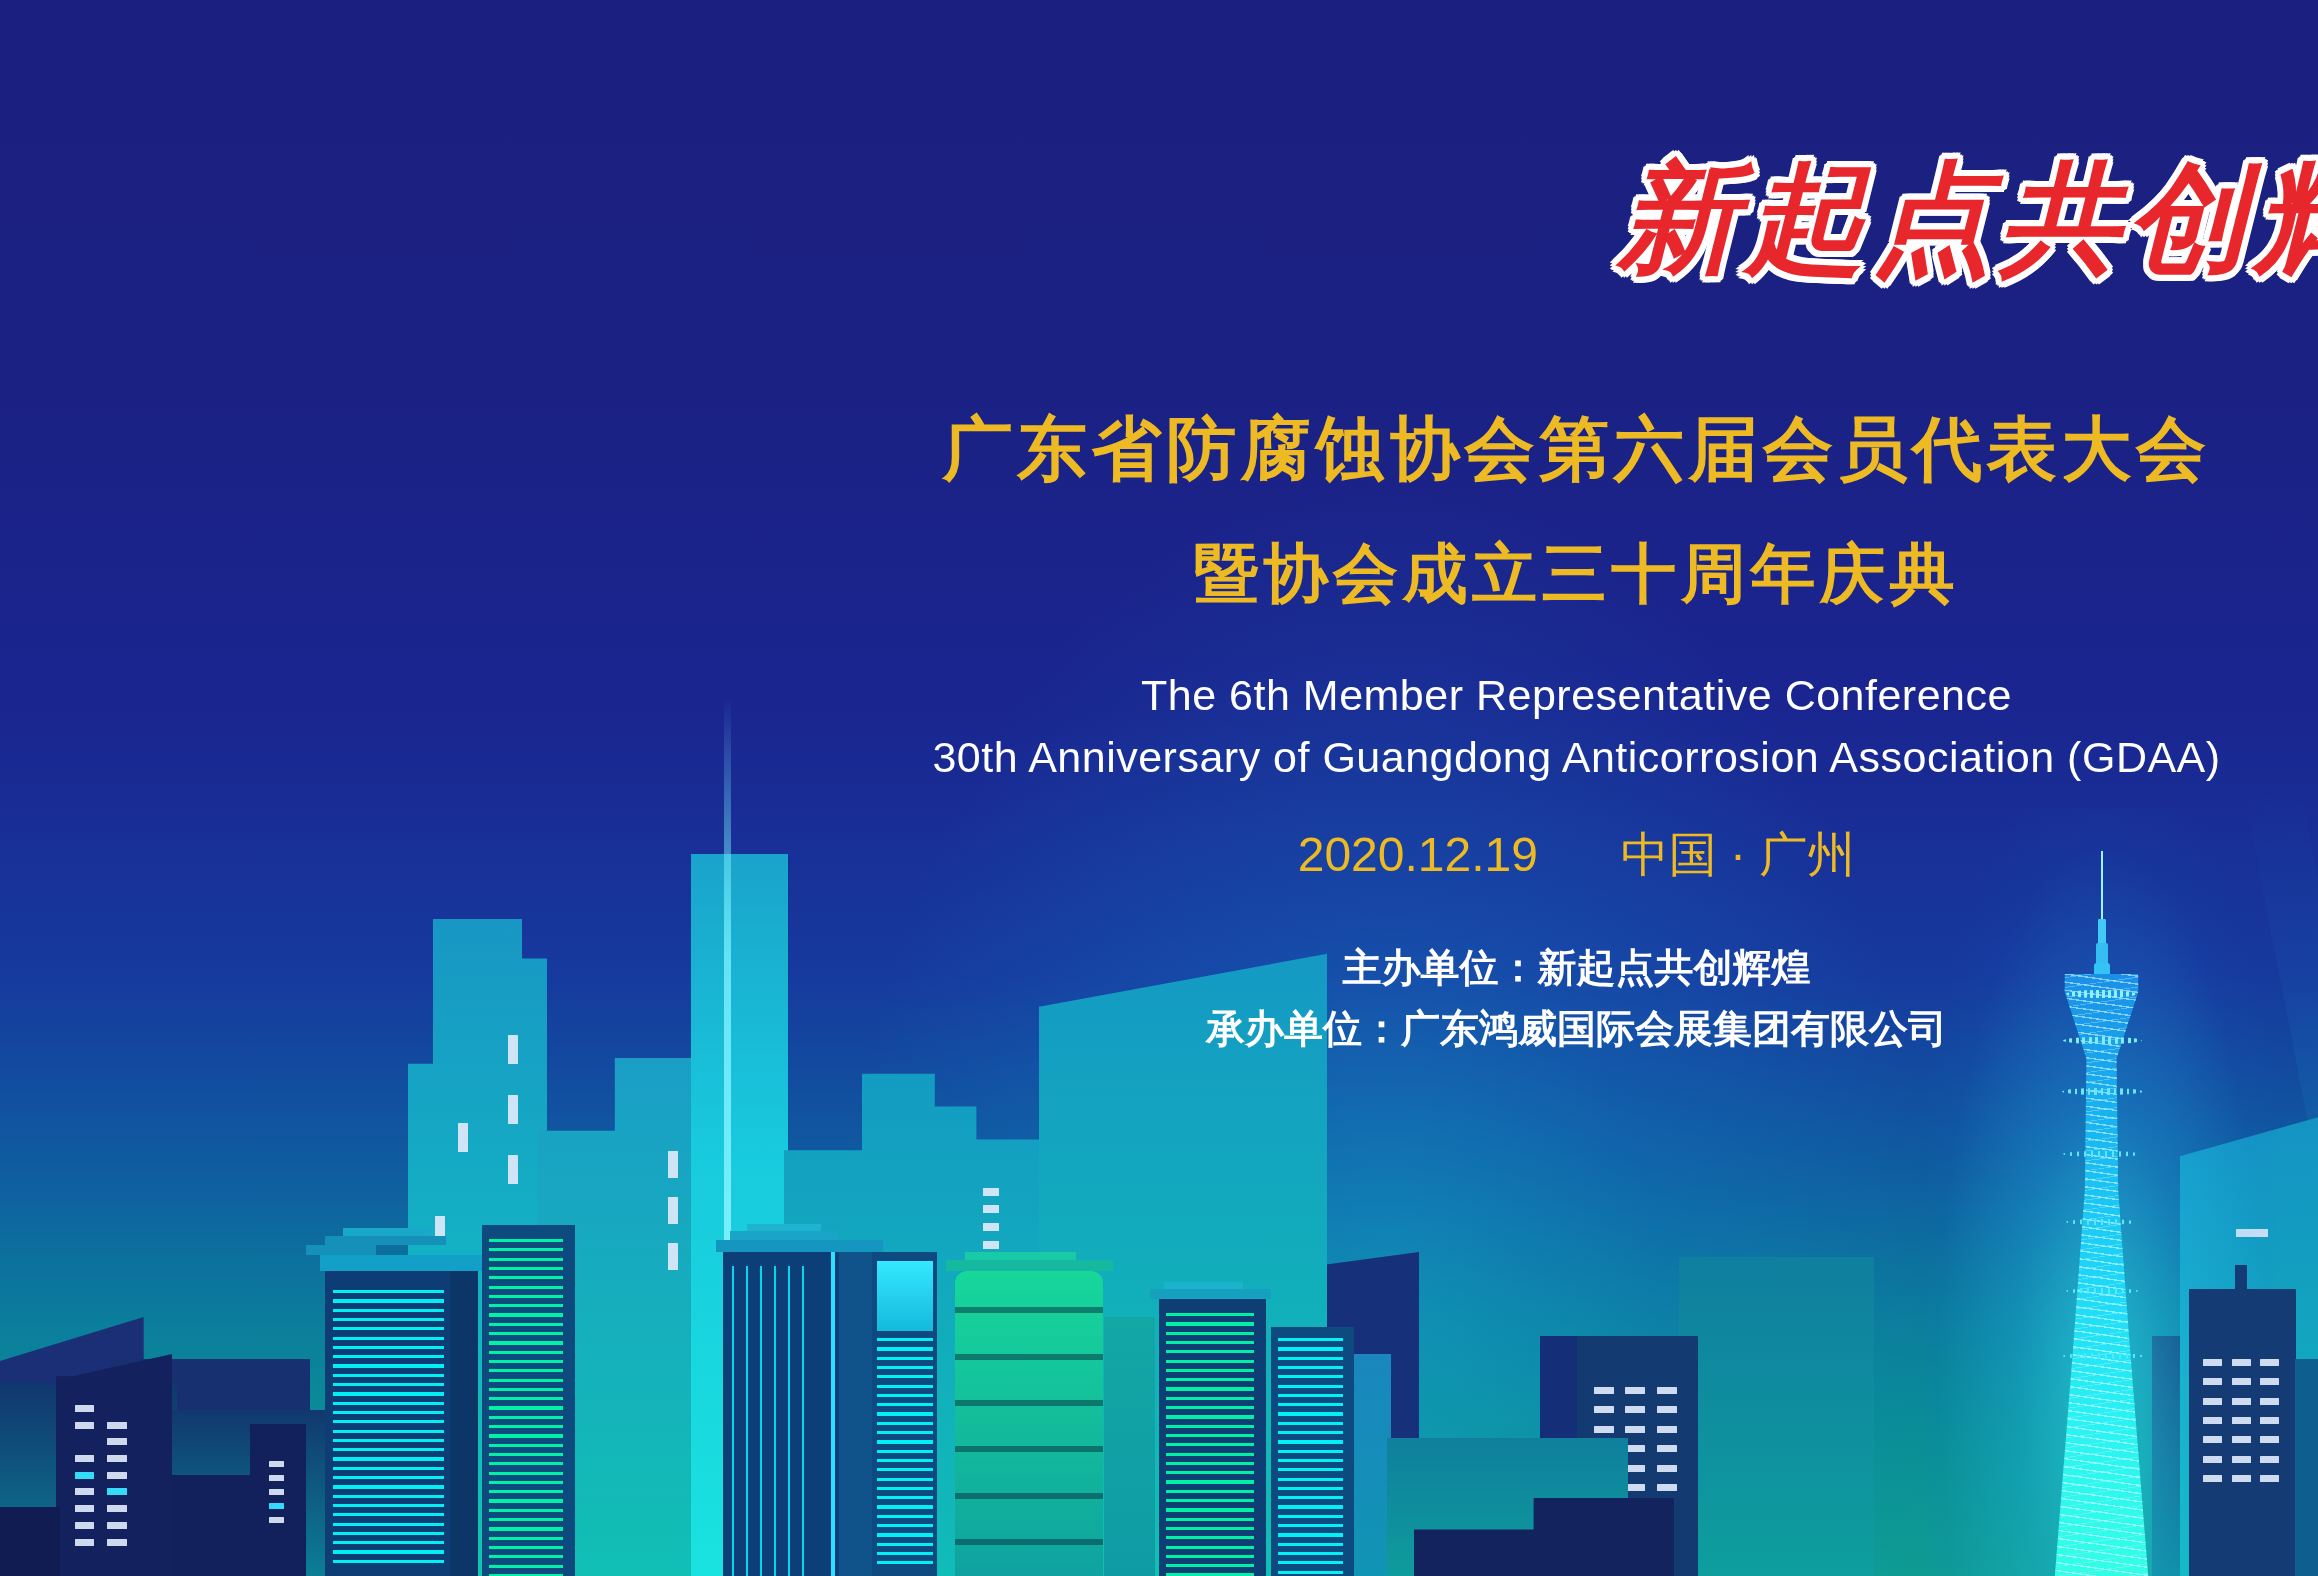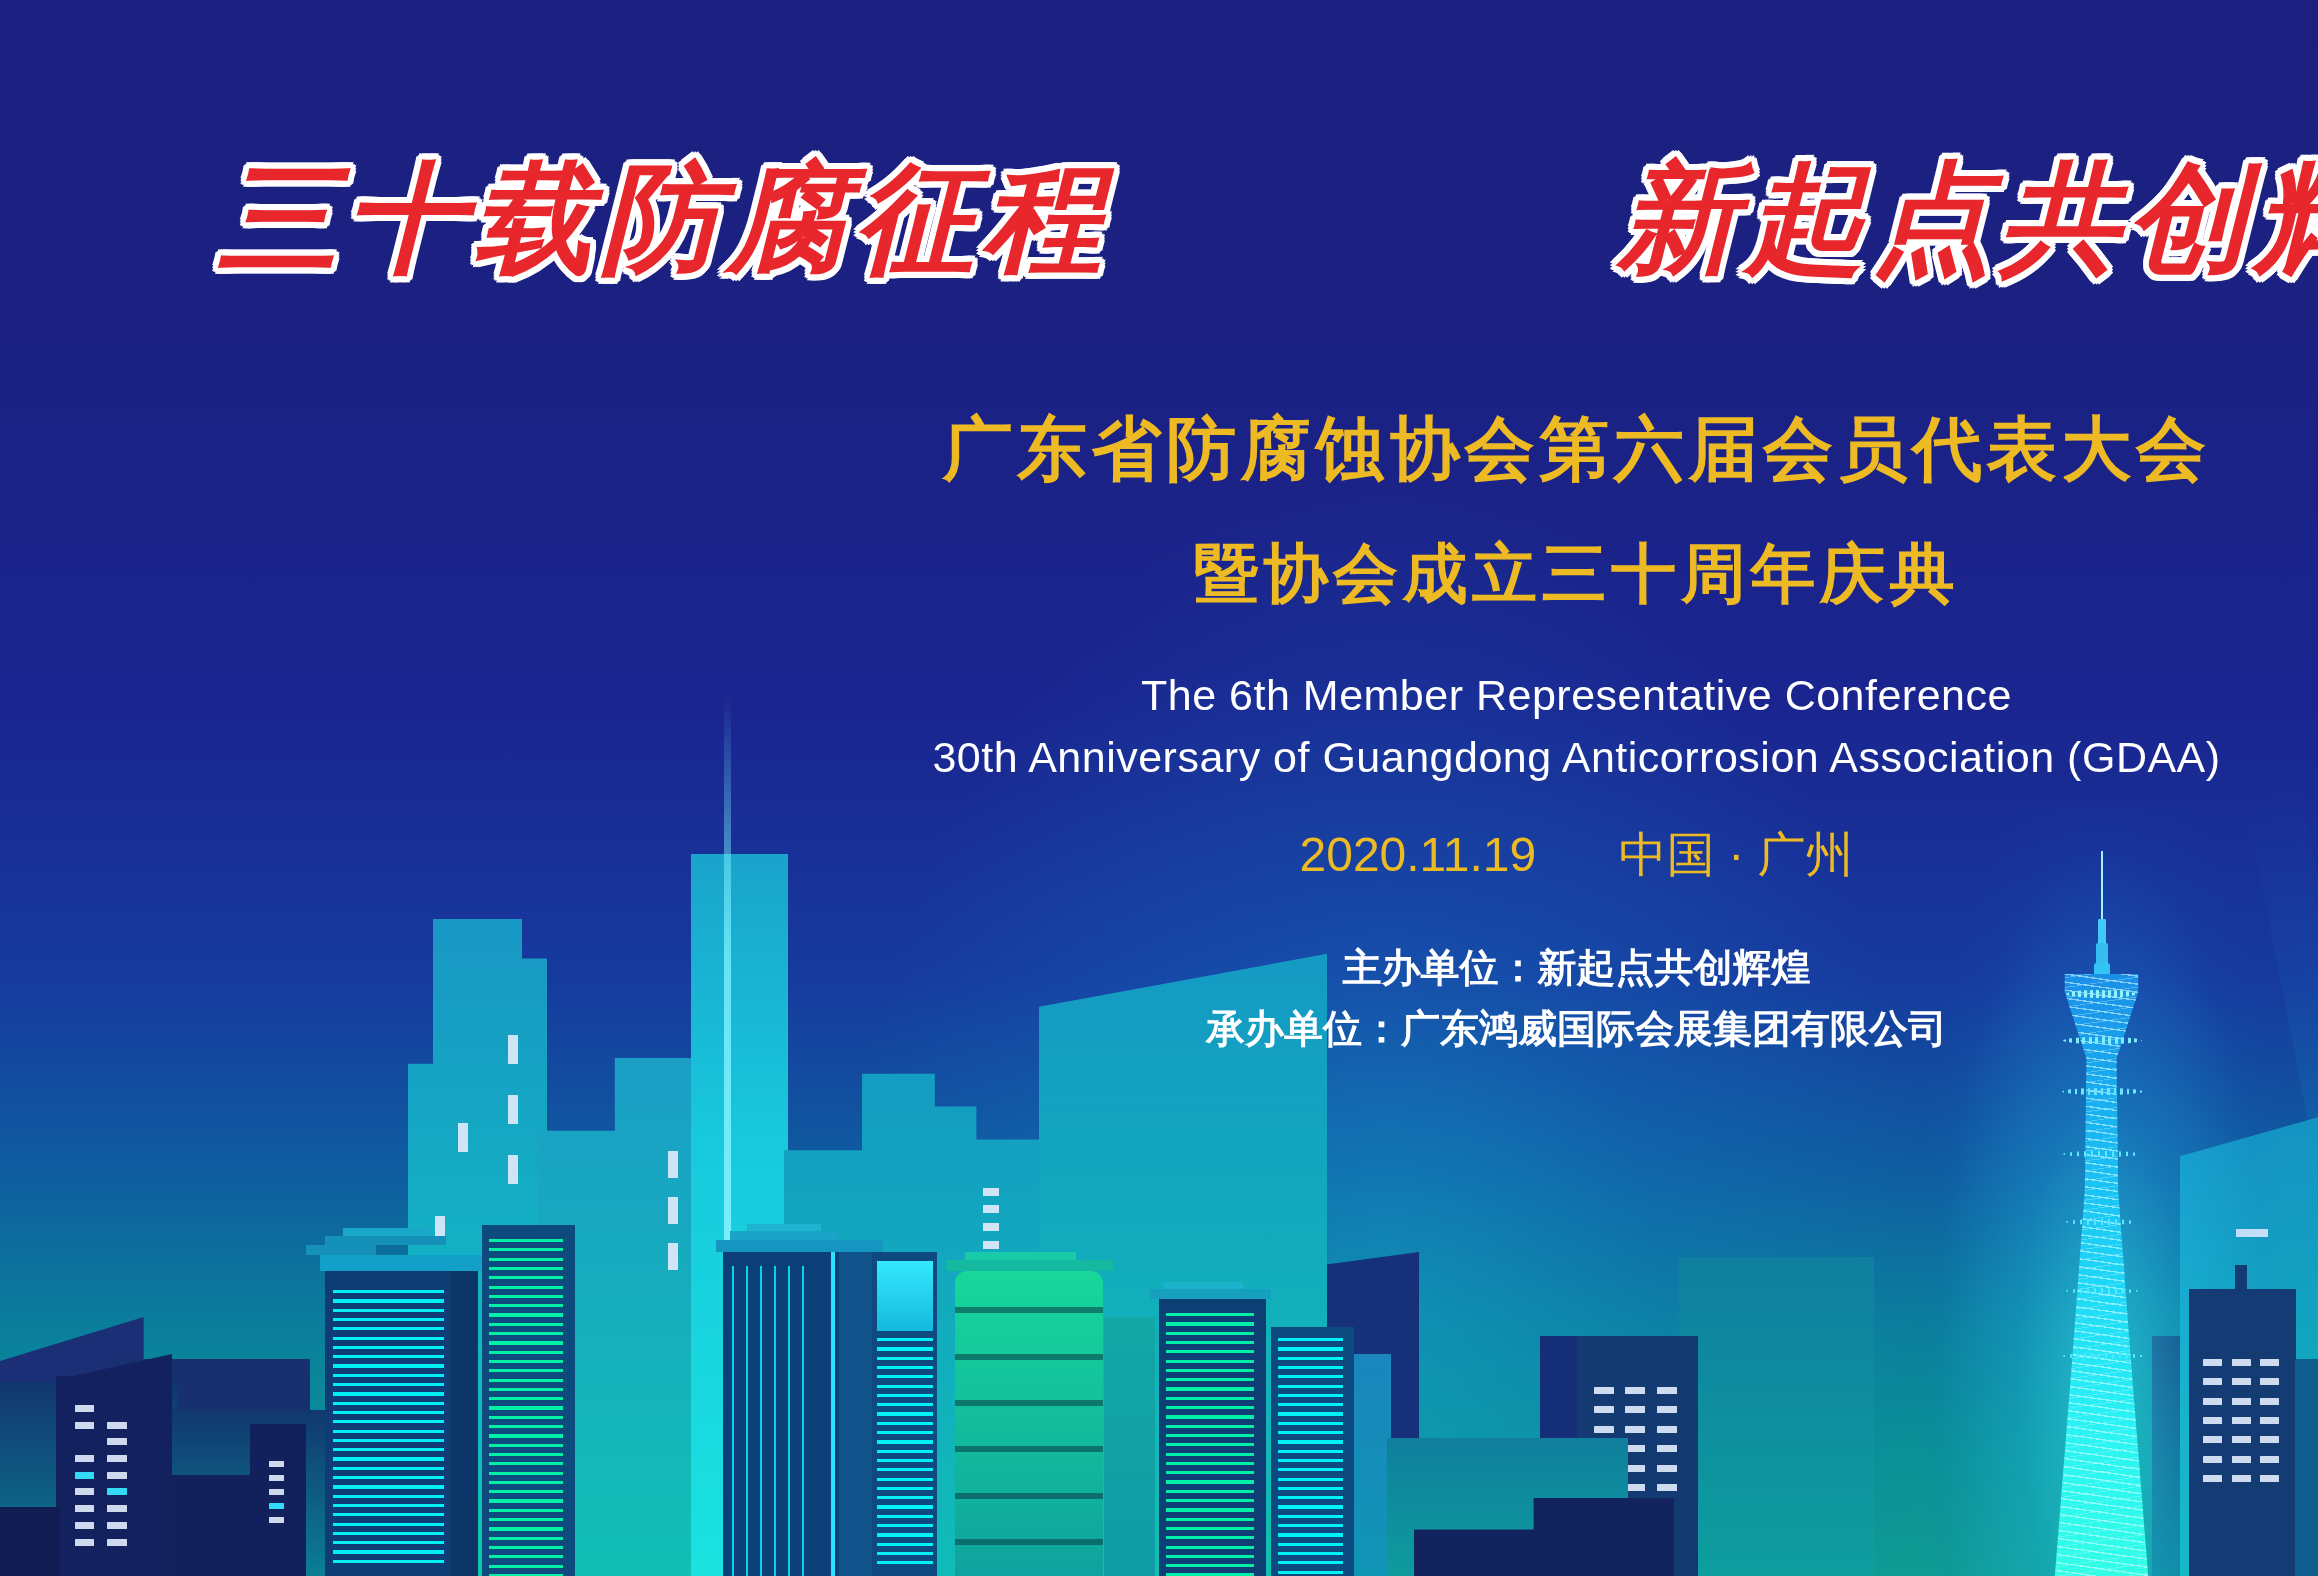--- a/index.html
+++ b/index.html
@@ -367,31 +367,30 @@
       <div style="position:absolute;left:46px;top:-24px;width:12px;height:28px;background:#143b74;"></div>
     </div>
     <div class="bldg" style="left:2295px;width:56px;height:218px;background:#0e5f8f;"></div>
 
     <div class="bldg" style="left:1414px;width:260px;height:79px;background:#12235d;
            clip-path:polygon(0 40%,46% 40%,46% 0,100% 0,100% 100%,0 100%);"></div>
 
     <div class="bldg" style="left:0px;width:60px;height:70px;background:#101c52;"></div>
   </div>
 
-  <div class="calli" style="left:218px;top:139px;">三十载防腐征程</div>
   <div class="calli" style="left:1618px;top:139px;">新起点共创辉煌</div>
 
   <div class="gold-line" style="top:403px;font-size:70px;letter-spacing:4.6px;">广东省防腐蚀协会第六届会员代表大会</div>
   <div class="gold-line" style="top:530px;font-size:65px;letter-spacing:4.6px;">暨协会成立三十周年庆典</div>
 
   <div class="eng-line" style="top:671px;font-size:43px;">The 6th Member Representative Conference</div>
   <div class="eng-line" style="top:733px;font-size:43px;">30th Anniversary of Guangdong Anticorrosion Association (GDAA)</div>
 
   <div class="date-line" style="top:823px;font-size:48px;">
-    <span>2020.11.19</span>
+    <span>2020.12.19</span>
     <span style="display:inline-block;width:56px;"></span>
     <span>中国 · 广州</span>
   </div>
 
   <div class="org-line" style="top:941px;font-size:39px;">
     <span>主办单位：</span><span>新起点共创辉煌</span>
   </div>
   <div class="org-line" style="top:1002px;font-size:39px;">
     <span>承办单位：</span><span>广东鸿威国际会展集团有限公司</span>
   </div>

